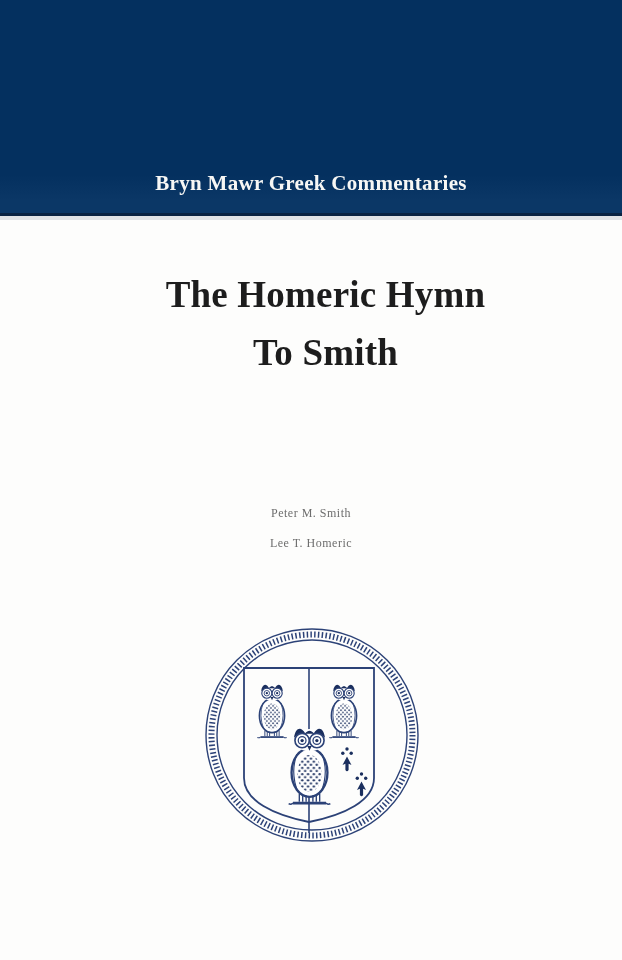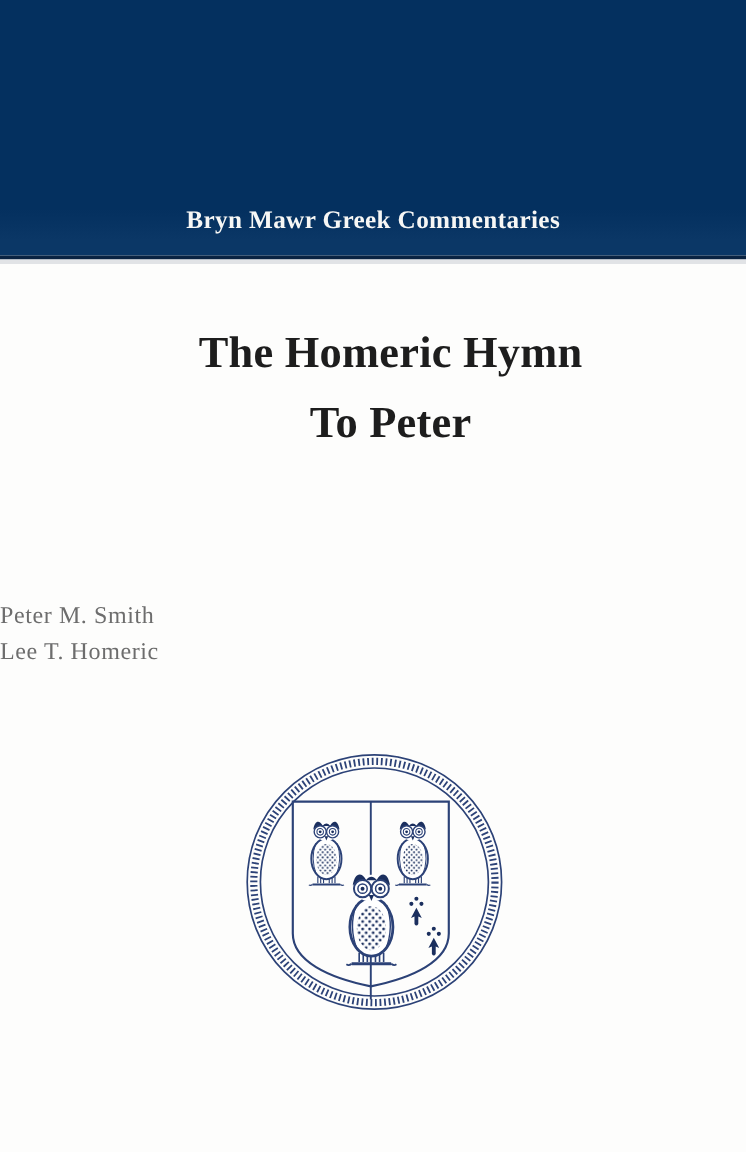--- a/index.html
+++ b/index.html
@@ -43,21 +43,22 @@
     font-size:37px;line-height:58px;font-weight:700;
     letter-spacing:0.2px;
     color:var(--title-text);
     padding-left:29px;
   }
   .title .title-line{display:block;}
 
   
   .authors{
     position:absolute;top:498px;left:0;right:0;
-    font-size:20px;line-height:30px;
+    text-align:center;
+    font-size:12px;line-height:30px;
     letter-spacing:0.5px;
     color:var(--author-text);
   }
 
   
   .emblem{
     position:absolute;left:202px;top:625px;width:220px;height:220px;
   }
   .emblem svg{display:block;width:220px;height:220px;}
   .e-stroke{stroke:var(--emblem-line);}
@@ -67,21 +68,21 @@
 <body>
 
 <div class="cover">
 
   <header class="band">
     <div class="series-title">Bryn Mawr Greek Commentaries</div>
   </header>
 
   <h1 class="title">
     <span class="title-line">The Homeric Hymn</span>
-    <span class="title-line">To Peter</span>
+    <span class="title-line">To Smith</span>
   </h1>
 
   <div class="authors">
     <div class="author">Peter M. Smith</div>
     <div class="author">Lee T. Homeric</div>
   </div>
 
   <div class="emblem">
     <svg viewBox="0 0 220 220" xmlns="http://www.w3.org/2000/svg">
       <defs>

